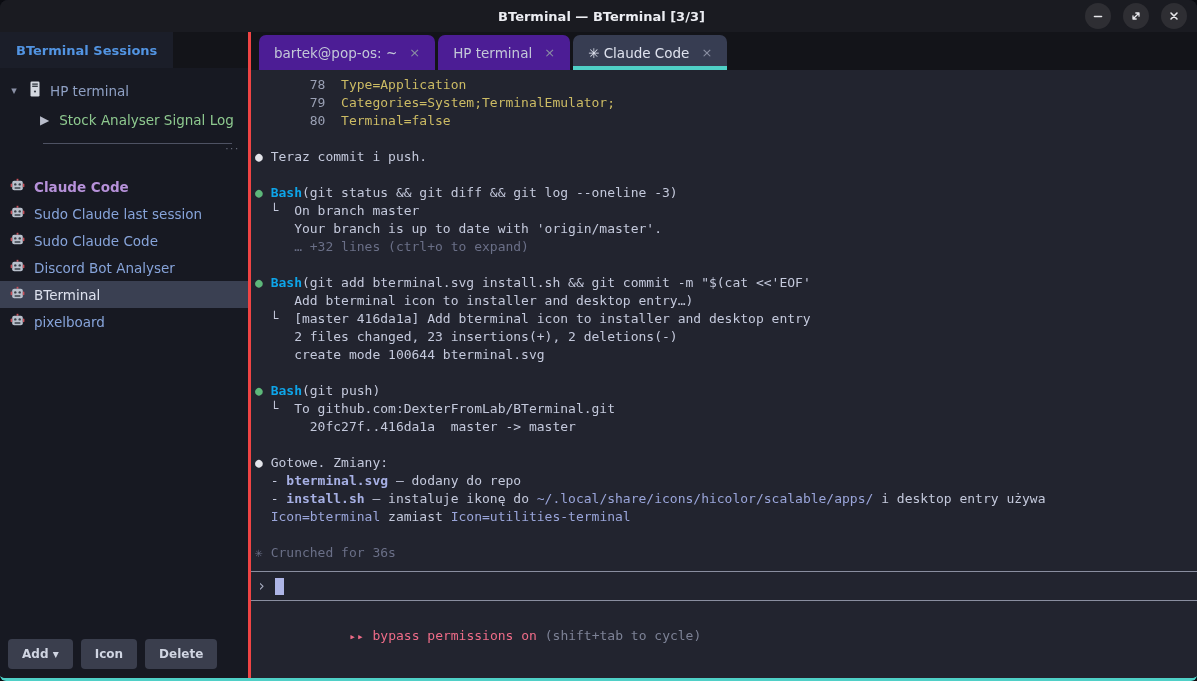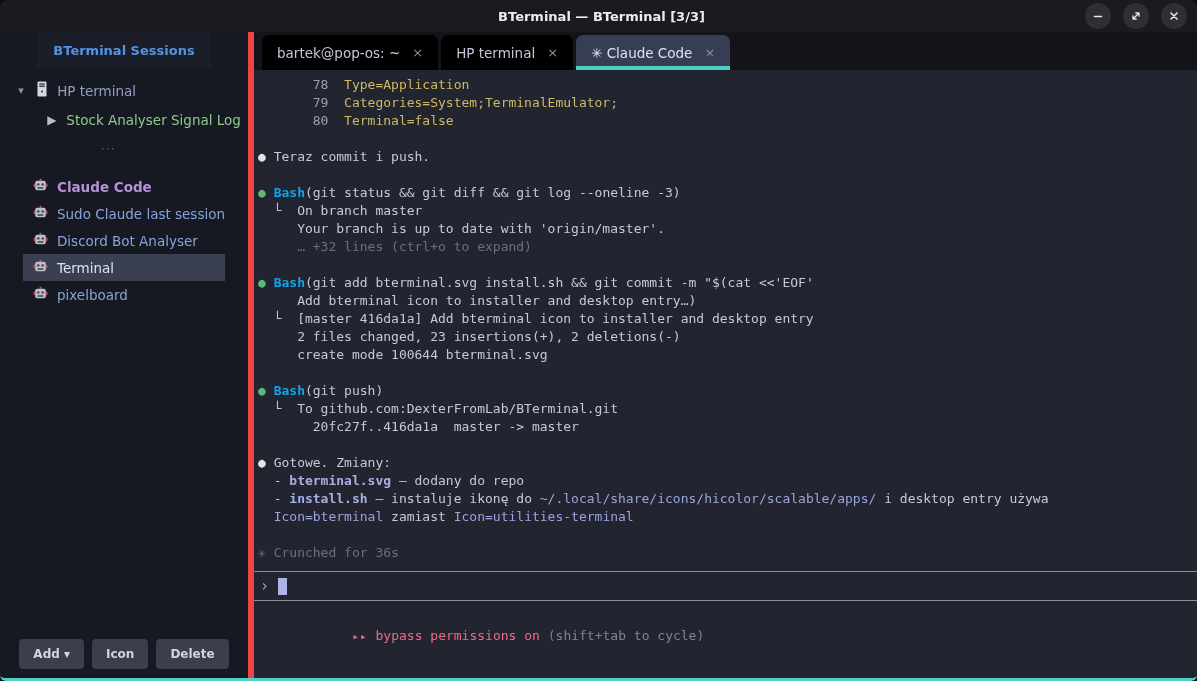--- a/index.html
+++ b/index.html
@@ -7,21 +7,21 @@
           border-radius:8px 8px 6px 6px;overflow:hidden;border-bottom:3px solid #4fd0c7;background:#171922;}
   
   .titlebar{height:32px;flex:0 0 32px;background:#1a1b21;display:flex;align-items:center;justify-content:center;position:relative;padding-left:6px;}
   .titlebar .title{color:#ecedf2;font-size:13px;font-weight:bold;}
   .win-controls{position:absolute;right:10px;top:3px;display:flex;gap:12px;}
   .win-btn{width:26px;height:26px;border-radius:50%;background:#2e2e33;display:flex;align-items:center;justify-content:center;cursor:pointer;}
   .win-btn svg{display:block;}
   
   .main-row{flex:1;display:flex;min-height:0;}
   
-  .sidebar{width:248px;flex:0 0 248px;background:#171922;border-right:6px solid #ef4444;display:flex;flex-direction:column;min-height:0;align-items:center;}
+  .sidebar{width:248px;flex:0 0 248px;background:#171922;border-right:3px solid #ef4444;display:flex;flex-direction:column;min-height:0;}
   .sidebar-header-row{height:36px;flex:0 0 36px;background:#131419;display:flex;align-items:stretch;}
   .sidebar-header-tab{background:#1b1e29;display:flex;align-items:center;padding:0 16px;font-size:13px;font-weight:bold;color:#5294e2;}
   .tree{padding-top:8px;}
   .tree-row{height:29px;display:flex;align-items:center;font-size:13.5px;cursor:pointer;}
   .tree-row.host{padding-left:8px;color:#8fa0c4;gap:9px;}
   .tree-caret{color:#8a90a5;font-size:11px;width:12px;text-align:center;}
   .tree-row.log{padding-left:40px;color:#8ec98f;gap:10px;}
   .log-caret{color:#b9bdcb;font-size:12px;}
   .tower-icon{display:inline-block;}
   .sb-divider{position:relative;height:14px;margin-top:4px;}
@@ -34,21 +34,21 @@
   .session.purple-bold .lbl{color:#b691d9;font-weight:bold;}
   .session.selected{background:#3a4052;}
   .session.selected .lbl{color:#dde1ee;}
   .sidebar-footer{margin-top:auto;display:flex;gap:8px;padding:8px 8px 9px 8px;}
   .sb-btn{background:#3a3e4d;border:none;border-radius:4px;color:#d0d5e2;font-family:"DejaVu Sans",sans-serif;
           font-size:12px;font-weight:bold;padding:8px 14px;cursor:pointer;}
   
   .main-col{flex:1;display:flex;flex-direction:column;min-width:0;min-height:0;}
   .tabbar{height:38px;flex:0 0 38px;background:#131419;display:flex;align-items:stretch;padding-left:8px;gap:3px;}
   .tab{position:relative;display:flex;align-items:center;gap:12px;padding:0 15px;margin-top:3px;
-       background:#000000;color:#c3c8d8;font-size:13.5px;border-radius:7px 7px 0 0;cursor:pointer;white-space:nowrap;}
+       background:#4c1d95;color:#c3c8d8;font-size:13.5px;border-radius:7px 7px 0 0;cursor:pointer;white-space:nowrap;}
   .tab.active{background:#373d52;color:#dfe3ef;}
   .tab .tab-close{color:#8b90a3;font-size:13px;}
   .tab-underline{position:absolute;left:0;right:0;bottom:0;height:4px;background:#4fd0c7;}
   
   .terminal{flex:1;background:#22242f;display:flex;flex-direction:column;min-height:0;
             font-family:"DejaVu Sans Mono",monospace;font-size:13px;}
   .term-output{flex:1;padding:6px 20px 0 4px;line-height:18px;overflow:hidden;}
   .tline{white-space:pre;min-height:18px;}
   .sg-lineno{color:#9aa0b4}
   .sg-yellow{color:#ccbb64}
@@ -165,35 +165,49 @@
   <svg width="15" height="15" viewBox="0 0 15 15">
     <rect x="6.6" y="0.8" width="1.8" height="2" fill="#c9505a"></rect>
     <rect x="2.2" y="2.8" width="10.6" height="9.4" rx="2" fill="#b9c0cc"></rect>
     <rect x="0.6" y="5.6" width="1.6" height="3.6" rx="0.8" fill="#c9505a"></rect>
     <rect x="12.8" y="5.6" width="1.6" height="3.6" rx="0.8" fill="#c9505a"></rect>
     <circle cx="5.3" cy="6.4" r="1.2" fill="#3a4049"></circle>
     <circle cx="9.7" cy="6.4" r="1.2" fill="#3a4049"></circle>
     <rect x="4.4" y="9.2" width="6.2" height="1.6" rx="0.8" fill="#3a4049"></rect>
   </svg>
 </span>
+            <span class="lbl">Sudo Claude Code</span>
+          </div>
+          <div class="session blue">
+            <span>
+  <svg width="15" height="15" viewBox="0 0 15 15">
+    <rect x="6.6" y="0.8" width="1.8" height="2" fill="#c9505a"></rect>
+    <rect x="2.2" y="2.8" width="10.6" height="9.4" rx="2" fill="#b9c0cc"></rect>
+    <rect x="0.6" y="5.6" width="1.6" height="3.6" rx="0.8" fill="#c9505a"></rect>
+    <rect x="12.8" y="5.6" width="1.6" height="3.6" rx="0.8" fill="#c9505a"></rect>
+    <circle cx="5.3" cy="6.4" r="1.2" fill="#3a4049"></circle>
+    <circle cx="9.7" cy="6.4" r="1.2" fill="#3a4049"></circle>
+    <rect x="4.4" y="9.2" width="6.2" height="1.6" rx="0.8" fill="#3a4049"></rect>
+  </svg>
+</span>
             <span class="lbl">Discord Bot Analyser</span>
           </div>
           <div class="session selected">
             <span>
   <svg width="15" height="15" viewBox="0 0 15 15">
     <rect x="6.6" y="0.8" width="1.8" height="2" fill="#c9505a"></rect>
     <rect x="2.2" y="2.8" width="10.6" height="9.4" rx="2" fill="#b9c0cc"></rect>
     <rect x="0.6" y="5.6" width="1.6" height="3.6" rx="0.8" fill="#c9505a"></rect>
     <rect x="12.8" y="5.6" width="1.6" height="3.6" rx="0.8" fill="#c9505a"></rect>
     <circle cx="5.3" cy="6.4" r="1.2" fill="#3a4049"></circle>
     <circle cx="9.7" cy="6.4" r="1.2" fill="#3a4049"></circle>
     <rect x="4.4" y="9.2" width="6.2" height="1.6" rx="0.8" fill="#3a4049"></rect>
   </svg>
 </span>
-            <span class="lbl">Terminal</span>
+            <span class="lbl">BTerminal</span>
           </div>
           <div class="session blue">
             <span>
   <svg width="15" height="15" viewBox="0 0 15 15">
     <rect x="6.6" y="0.8" width="1.8" height="2" fill="#c9505a"></rect>
     <rect x="2.2" y="2.8" width="10.6" height="9.4" rx="2" fill="#b9c0cc"></rect>
     <rect x="0.6" y="5.6" width="1.6" height="3.6" rx="0.8" fill="#c9505a"></rect>
     <rect x="12.8" y="5.6" width="1.6" height="3.6" rx="0.8" fill="#c9505a"></rect>
     <circle cx="5.3" cy="6.4" r="1.2" fill="#3a4049"></circle>
     <circle cx="9.7" cy="6.4" r="1.2" fill="#3a4049"></circle>

